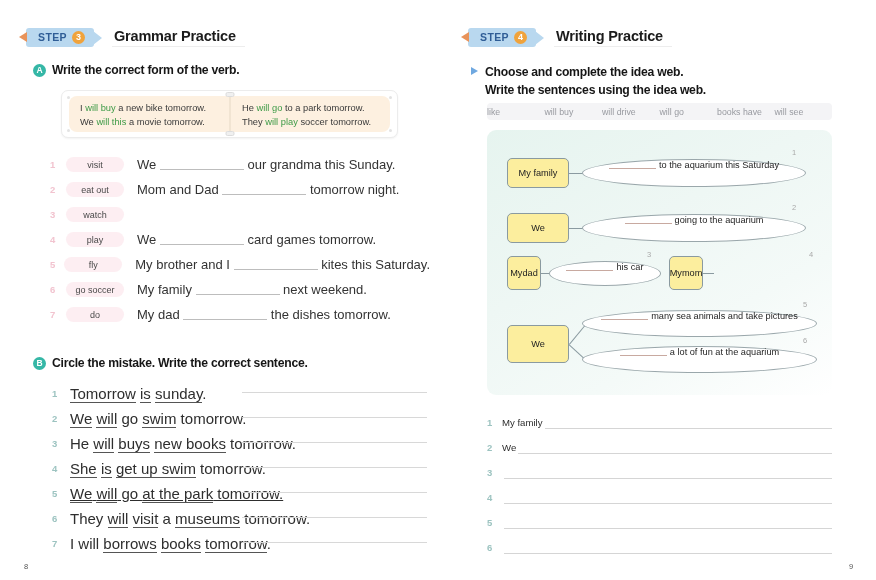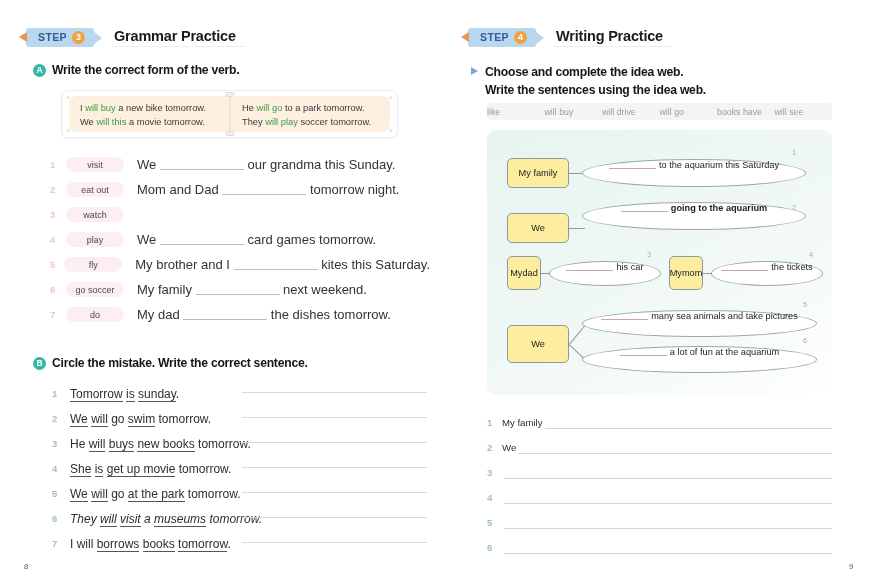--- a/index.html
+++ b/index.html
@@ -93,21 +93,21 @@
     width: 58px; height: 15px; border-radius: 8px; background: #fdeef2;
     font-size: 9px; color: #4a4a4a; display: flex; align-items: center;
     justify-content: center; flex-shrink: 0;
   }
   .sentence { margin-left: 13px; font-size: 13px; color: #333; white-space: nowrap; }
   .blank { display: inline-block; border-bottom: 1px solid #bdbdbd; height: 10px; vertical-align: -1px; }
 
   
   .rowB { display: flex; align-items: center; height: 25px; }
   .rowB .numB { width: 18px; font-size: 9.5px; color: #9cc3c0; font-weight: bold; }
-  .rowB .sent { font-size: 12px; color: #2e2e2e; white-space: nowrap; }
+  .rowB .sent { font-size: 15px; color: #2e2e2e; white-space: nowrap; }
   .rowB .sent u { text-decoration: none; border-bottom: 1px solid #555; }
   .writeline { height: 1px; background: #d8d8d8; }
 
   
   .wordbank {
     position: absolute; left: 487px; top: 103px; width: 345px; height: 17px;
     background: #f4f4f6; border-radius: 4px;
     display: flex; align-items: center;
   }
   .wordbank span {
@@ -245,31 +245,31 @@
           <div class="sent" style="width: 160px;"><u>We</u> <u>will</u> go <u>swim</u> tomorrow.</div>
           <div class="writeline" style="flex: 1 1 0%; margin-left: 12px; margin-bottom: 2px;"></div>
         </div>
         <div class="rowB">
           <div class="numB">3</div>
           <div class="sent" style="width: 160px;">He <u>will</u> <u>buys</u> <u>new books</u> tomorrow.</div>
           <div class="writeline" style="flex: 1 1 0%; margin-left: 12px; margin-bottom: 2px;"></div>
         </div>
         <div class="rowB">
           <div class="numB">4</div>
-          <div class="sent" style="width: 160px;"><u>She</u> <u>is</u> <u>get up movie</u> tomorrow.</div>
+          <div class="sent" style="width: 160px;"><u>She</u> <u>is</u> <u>get up swim</u> tomorrow.</div>
           <div class="writeline" style="flex: 1 1 0%; margin-left: 12px; margin-bottom: 2px;"></div>
         </div>
         <div class="rowB">
           <div class="numB">5</div>
-          <div class="sent" style="width: 160px;"><u>We</u> <u>will</u> go <u>at the park</u> tomorrow.</div>
+          <div class="sent" style="width: 160px; text-decoration: underline;"><u>We</u> <u>will</u> go <u>at the park</u> tomorrow.</div>
           <div class="writeline" style="flex: 1 1 0%; margin-left: 12px; margin-bottom: 2px;"></div>
         </div>
         <div class="rowB">
           <div class="numB">6</div>
-          <div class="sent" style="width: 160px; font-style: italic;">They <u>will</u> <u>visit</u> a <u>museums</u> tomorrow.</div>
+          <div class="sent" style="width: 160px;">They <u>will</u> <u>visit</u> a <u>museums</u> tomorrow.</div>
           <div class="writeline" style="flex: 1 1 0%; margin-left: 12px; margin-bottom: 2px;"></div>
         </div>
         <div class="rowB">
           <div class="numB">7</div>
           <div class="sent" style="width: 160px;">I will <u>borrows</u> <u>books</u> <u>tomorrow</u>.</div>
           <div class="writeline" style="flex: 1 1 0%; margin-left: 12px; margin-bottom: 2px;"></div>
         </div>
       </div>
 
     <div class="pagenum" style="left:24px;">8</div>
@@ -307,38 +307,35 @@
       <div class="ybox" style="left: 20px; top: 28px; width: 62px; height: 30px;">
         <div>My family</div>
       </div>
       <div class="ell" style="left: 95px; top: 29px; width: 224px; height: 28px;">
         <div class="etext"><span class="eblank"></span>to the aquarium this Saturday</div>
       </div>
       <div class="enum" style="left: 305px; top: 18px;">1</div>
       <div class="ybox" style="left: 20px; top: 83px; width: 62px; height: 30px;">
         <div>We</div>
       </div>
-      <div class="ell" style="left: 95px; top: 72px; width: 224px; height: 28px; font-weight: bold;">
+      <div class="ell" style="left: 95px; top: 84px; width: 224px; height: 28px;">
         <div class="etext"><span class="eblank"></span>going to the aquarium</div>
       </div>
       <div class="enum" style="left: 305px; top: 73px;">2</div>
       <div class="ybox" style="left: 20px; top: 126px; width: 34px; height: 34px;">
         <div>My</div>
         <div>dad</div>
       </div>
       <div class="ell" style="left: 62px; top: 131px; width: 112px; height: 25px;">
         <div class="etext"><span class="eblank"></span>his car</div>
       </div>
       <div class="enum" style="left: 160px; top: 120px;">3</div>
       <div class="ybox" style="left: 182px; top: 126px; width: 34px; height: 34px;">
         <div>My</div>
         <div>mom</div>
-      </div>
-      <div class="ell" style="left: 224px; top: 131px; width: 112px; height: 25px;">
-        <div class="etext"><span class="eblank"></span>the tickets</div>
       </div>
       <div class="enum" style="left: 322px; top: 120px;">4</div>
       <div class="ybox" style="left: 20px; top: 195px; width: 62px; height: 38px;">
         <div>We</div>
       </div>
       <div class="ell" style="left: 95px; top: 180px; width: 235px; height: 27px;">
         <div class="etext"><span class="eblank"></span>many sea animals and take pictures</div>
       </div>
       <div class="enum" style="left: 316px; top: 170px;">5</div>
       <div class="ell" style="left: 95px; top: 216px; width: 235px; height: 27px;">

